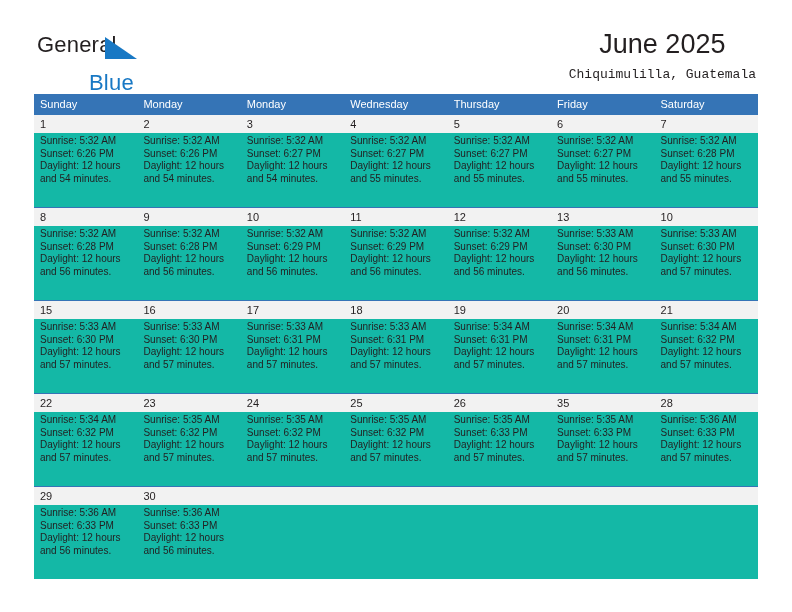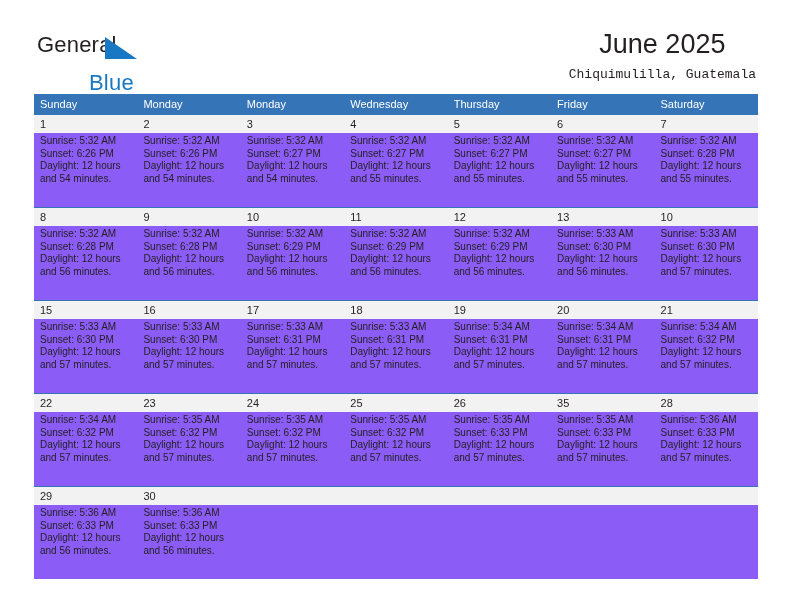--- a/index.html
+++ b/index.html
@@ -110,21 +110,21 @@
     color: #231f20;
     padding: 3px 0 2px 6px;
     line-height: 13px;
     vertical-align: top;
     border-top: 1.5px solid #3574b6;
   }
   tbody tr.first-week td {
     border-top: none;
   }
   tbody tr.info-row td {
-    background: #8b5cf6;
+    background: #14b8a6;
     font-size: 10px;
     color: #231f20;
     padding: 2px 5px 10px 6px;
     line-height: 12.6px;
     vertical-align: top;
     height: 62px;
   }
   .info-line {
     display: block;
     white-space: nowrap;

